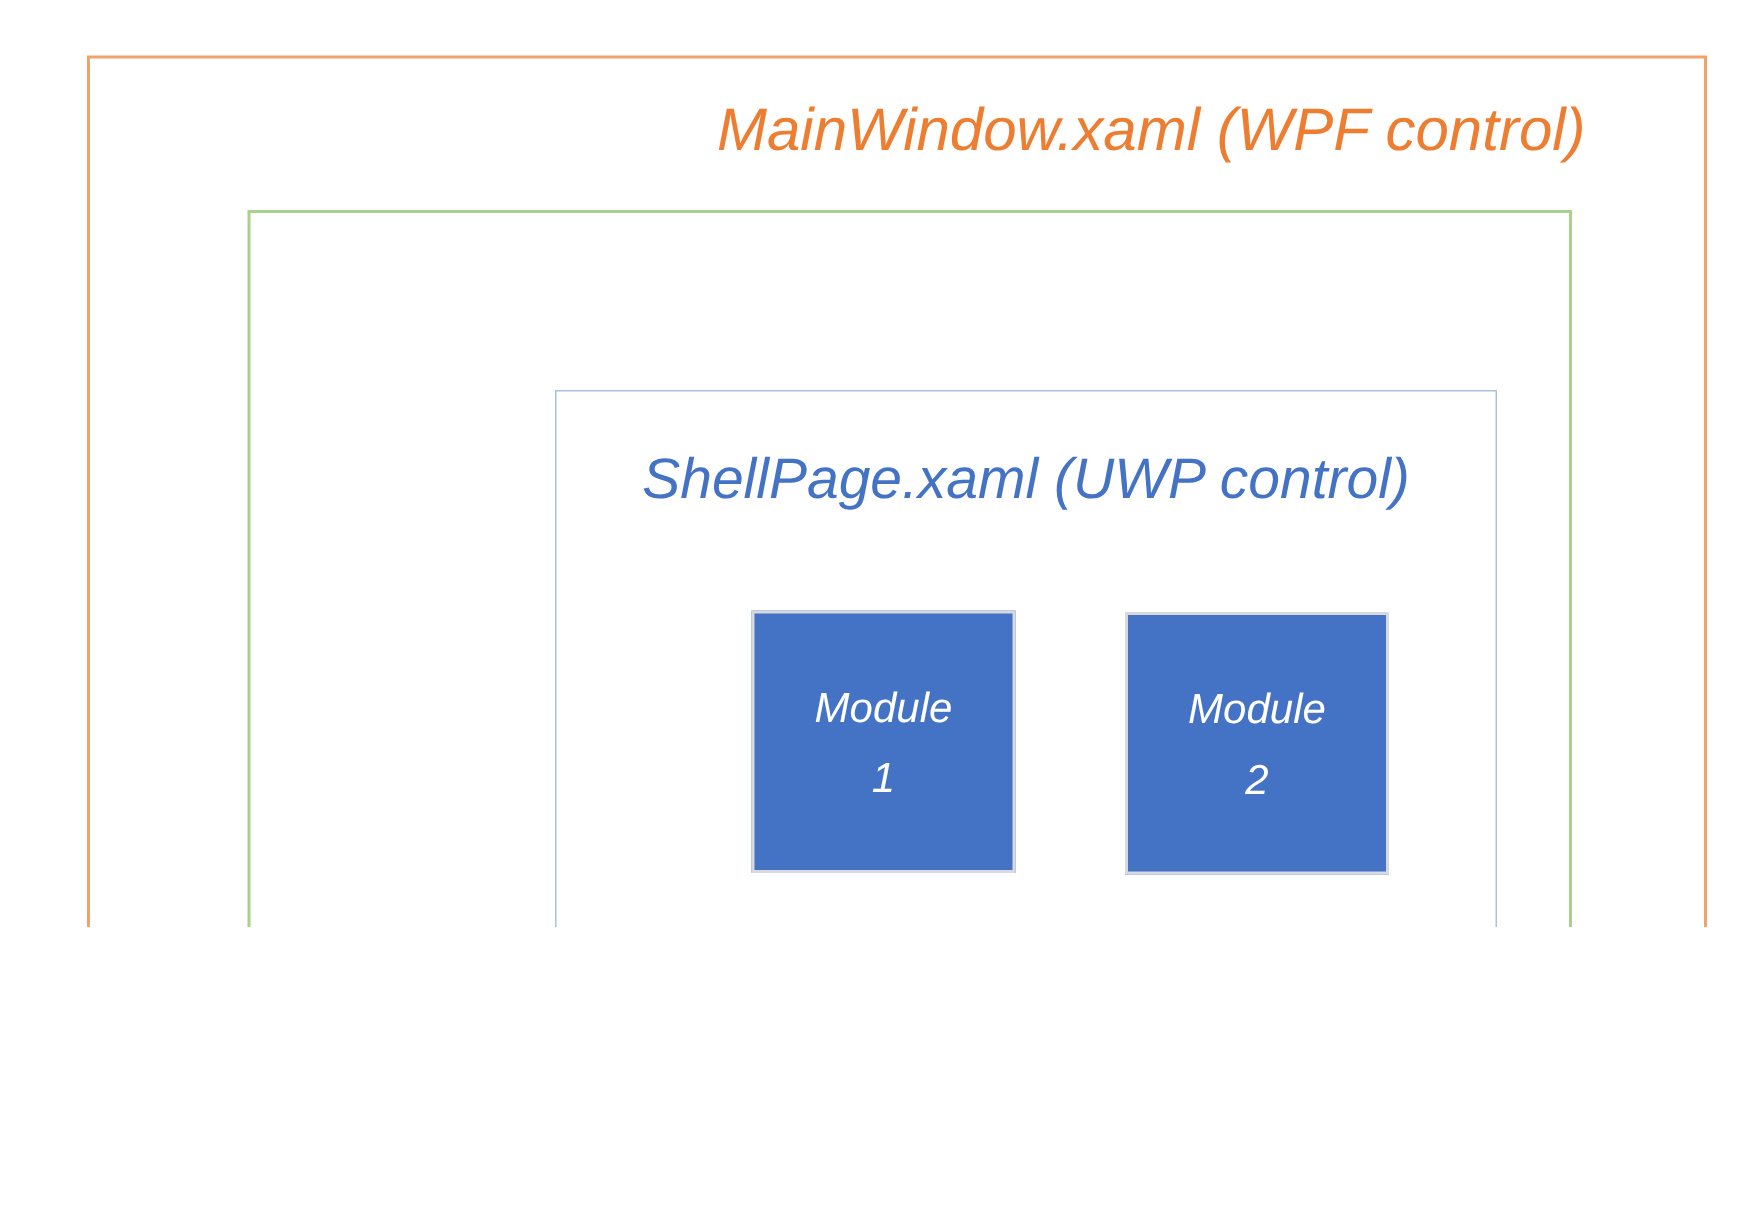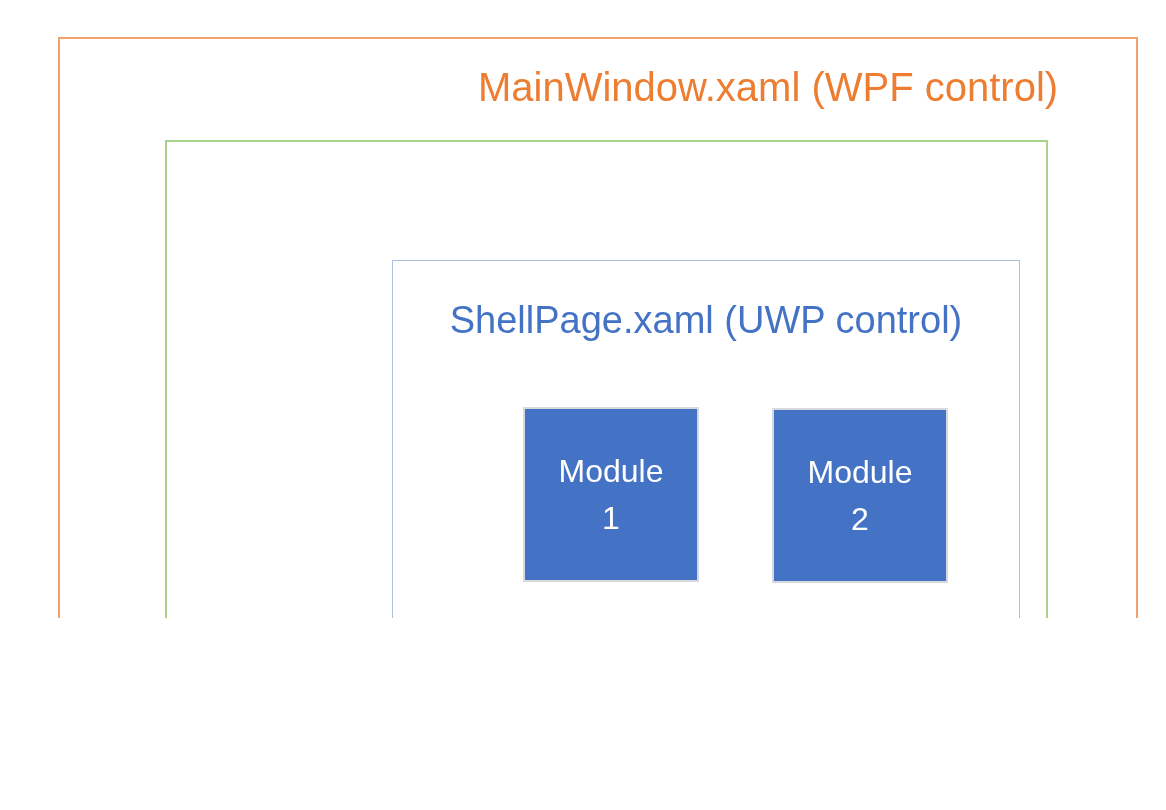--- a/index.html
+++ b/index.html
@@ -7,20 +7,21 @@
     padding: 0;
     background: #ffffff;
     font-family: "Liberation Sans", sans-serif;
   }
   .canvas {
     position: relative;
     width: 1166px;
     height: 618px;
     background: #ffffff;
     overflow: hidden;
+    font-style: italic;
   }
   .box {
     position: absolute;
     box-sizing: border-box;
     background: transparent;
   }
   .outer-box {
     left: 58px;
     top: 37px;
     width: 1080px;
@@ -52,21 +53,20 @@
     line-height: 46px;
     color: #70AD47;
     white-space: nowrap;
   }
   .shell-box {
     left: 370px;
     top: 260px;
     width: 628px;
     height: 400px;
     border: 1.5px solid #A9C0DE;
-    margin-left: 22px;
   }
   .shell-label {
     position: absolute;
     left: 0;
     top: 36px;
     width: 100%;
     text-align: center;
     font-size: 38px;
     line-height: 46px;
     color: #4472C4;
@@ -77,21 +77,21 @@
     box-sizing: border-box;
     width: 176px;
     height: 175px;
     background: #4472C4;
     border: 2px solid #D8D8DF;
     display: flex;
     flex-direction: column;
     align-items: center;
     justify-content: center;
     color: #FFFFFF;
-    font-size: 32px;
+    font-size: 28px;
     line-height: 47px;
     text-align: center;
   }
   .module-1 { left: 130px; top: 146px; }
   .module-2 { left: 379px; top: 147px; }
 </style>
 </head>
 <body>
 
 <div class="canvas">

